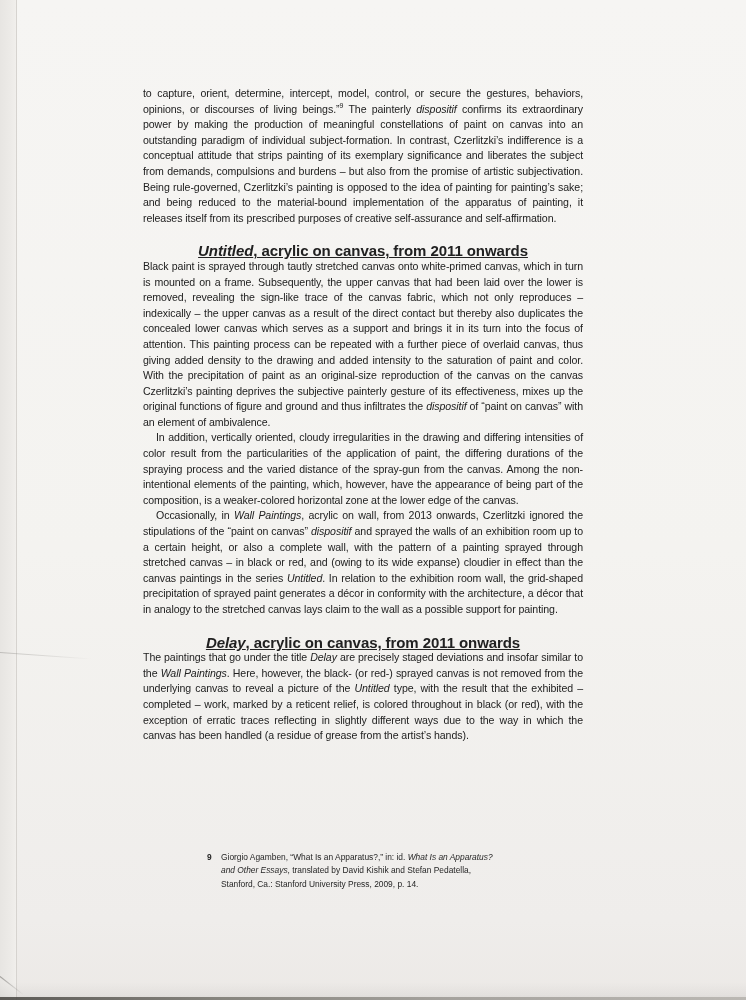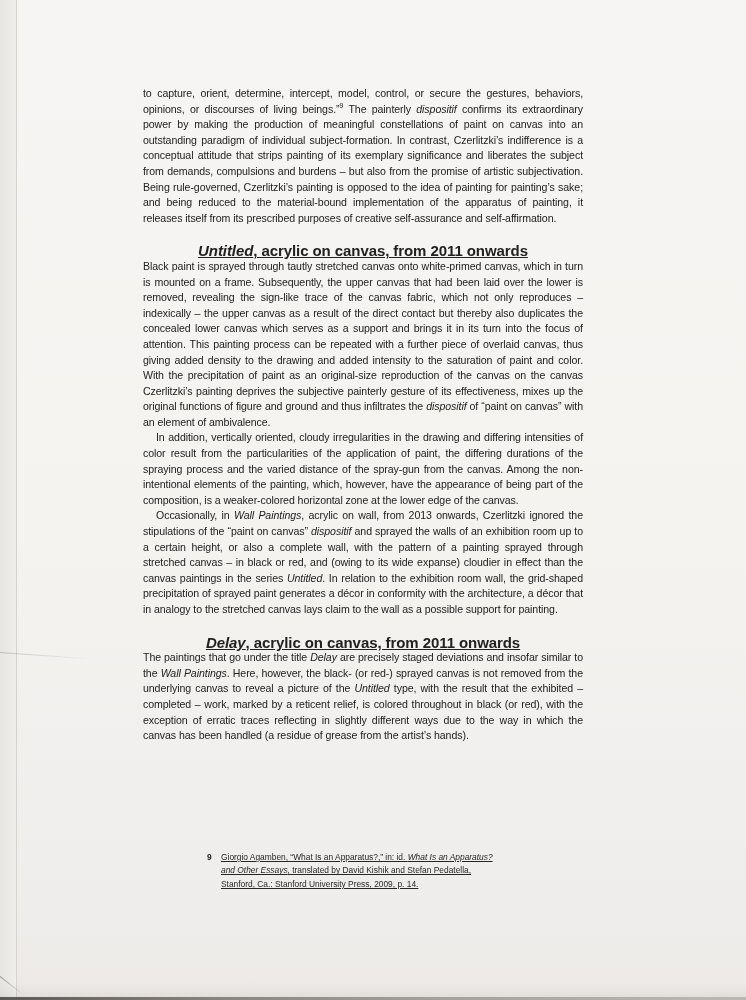--- a/index.html
+++ b/index.html
@@ -57,21 +57,21 @@
   }
   .i{font-style:italic;}
   .b{font-weight:bold;}
   sup{font-size:7px;line-height:0;vertical-align:super;letter-spacing:0;}
   .footnote{
     position:absolute;left:207px;top:851px;width:288px;
     font-size:8.4px;line-height:13.4px;letter-spacing:0;
     display:flex;align-items:flex-start;color:#262626;
   }
   .fn-num{flex:0 0 14px;font-weight:bold;}
-  .fn-text{flex:1;text-align:left;text-decoration:underline;}
+  .fn-text{flex:1;text-align:left;}
   .page-number{
     position:absolute;left:143px;top:960px;width:440px;
     text-align:center;font-size:9.8px;color:#2b2b2b;letter-spacing:0.2px;
   }
 </style>
 </head>
 <body>
 
 <div class="page">
   <div class="edge-left"></div>

